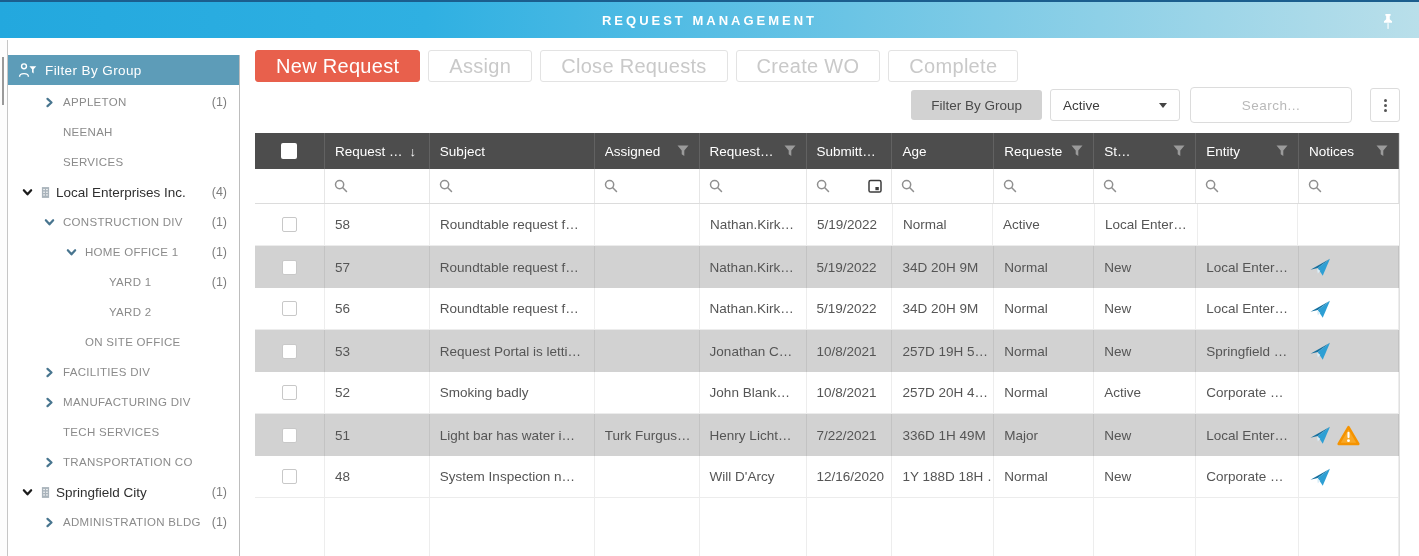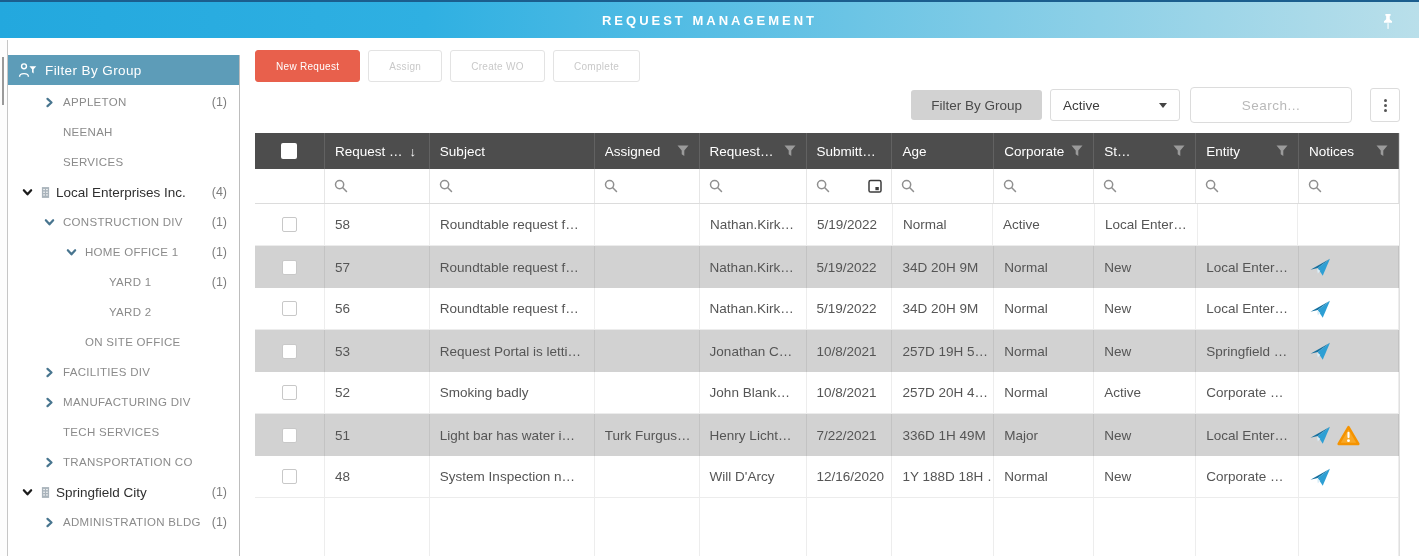--- a/index.html
+++ b/index.html
@@ -34,21 +34,21 @@
   .tree-item.lvl3 { padding-left:82px; }
   .chev { width:19px; display:flex; align-items:center; }
   .bld { display:flex; margin-right:6px; }
   .tlabel { color:#8b8b8b; font-size:11.5px; letter-spacing:.3px; white-space:nowrap; }
   .tlabel.company { color:#2f2f2f; font-size:13.5px; letter-spacing:0; }
   .tcount { margin-left:auto; color:#7d7d7d; font-size:12.5px; }
 
   
   .main { position:absolute; left:255px; top:50px; width:1145px; }
   .toolbar { display:flex; gap:8px; height:32px; }
-  .btn { height:32px; border-radius:3px; font-size:10px; letter-spacing:.3px;
+  .btn { height:32px; border-radius:3px; font-size:20px; letter-spacing:.3px;
     background:#fff; border:1px solid #e3e3e3; color:#c9c9c9; padding:0 20px; cursor:default;
     font-family:"Liberation Sans", sans-serif; }
   .btn.primary { background:#e8604c; border:1px solid #e8604c; color:#fff; cursor:pointer; }
 
   .filterbar { margin-top:4px; height:38px; display:flex; align-items:center; justify-content:flex-end; }
   .group-btn { height:30px; background:#d2d2d2; border:none; border-radius:3px;
     color:#4a4a4a; font-size:13.5px; padding:0 20px; cursor:pointer;
     font-family:"Liberation Sans", sans-serif; }
   .status-select { width:130px; height:32px; border:1px solid #dcdcdc; border-radius:3px;
     margin-left:8px; display:flex; align-items:center; padding:0 12px; cursor:pointer;
@@ -245,20 +245,21 @@
         <span class="tcount">(1)</span>
       </div>
     </div>
 </div>
 
 <div class="main">
 
   <div class="toolbar">
     <button class="btn primary">New Request</button>
     <button class="btn">Assign</button>
+    <button class="btn">Close Requests</button>
     <button class="btn">Create WO</button>
     <button class="btn">Complete</button>
   </div>
 
   <div class="filterbar">
     <button class="group-btn">Filter By Group</button>
     <div class="status-select">
       <span>Active</span>
       <span class="caret"></span>
     </div>
@@ -298,21 +299,21 @@
             </svg>
           </span>
         </div>
         <div class="hcell" style="width: 86px;">
           <span class="hlabel">Submitte…</span>
         </div>
         <div class="hcell" style="width: 102px;">
           <span class="hlabel">Age</span>
         </div>
         <div class="hcell" style="width: 100px;">
-          <span class="hlabel">Corporate</span>
+          <span class="hlabel">Requeste</span>
           <span class="funnel">
             <svg width="12" height="12" viewBox="0 0 12 12">
               <path d="M0.5 0.5 h11 L7.3 5.6 V11 L4.7 9.2 V5.6 Z" fill="#9b9b9b"></path>
             </svg>
           </span>
         </div>
         <div class="hcell" style="width: 102px; gap: 34px;">
           <span class="hlabel">Status</span>
           <span class="funnel">
             <svg width="12" height="12" viewBox="0 0 12 12">

